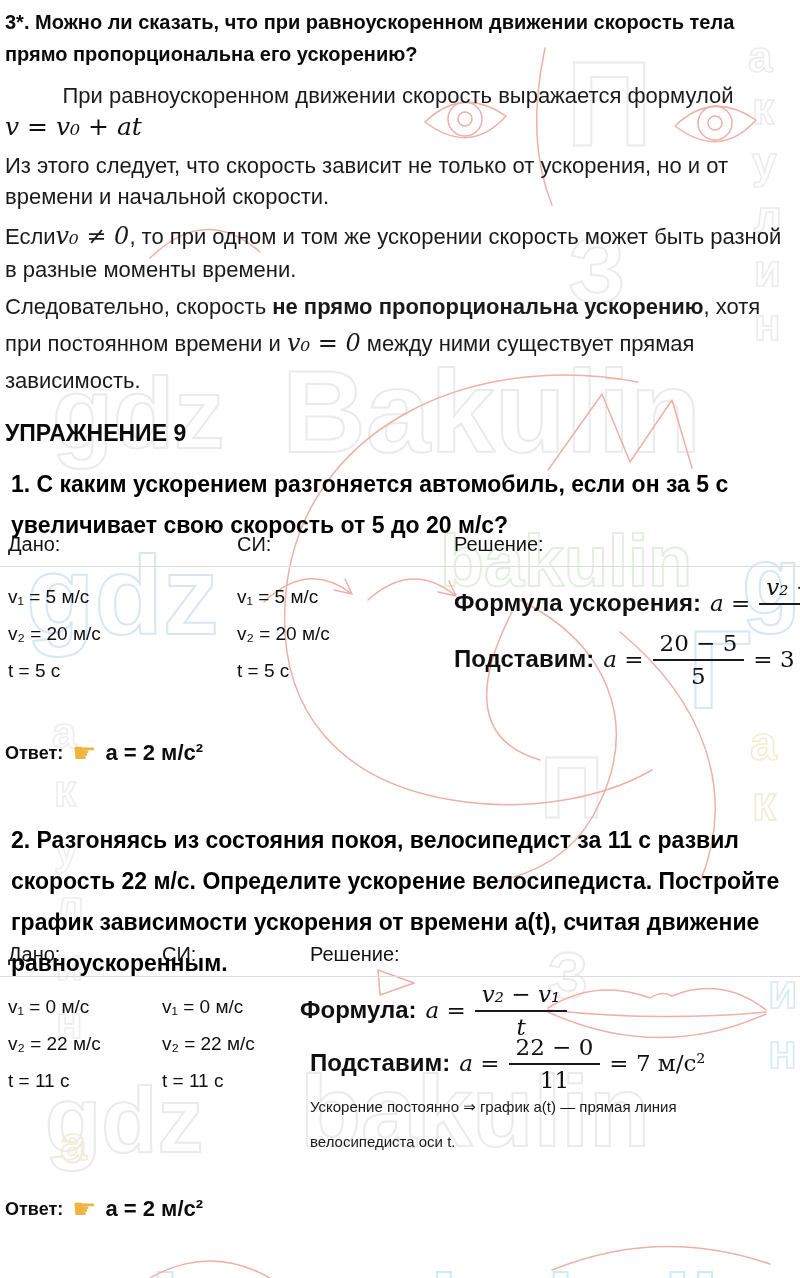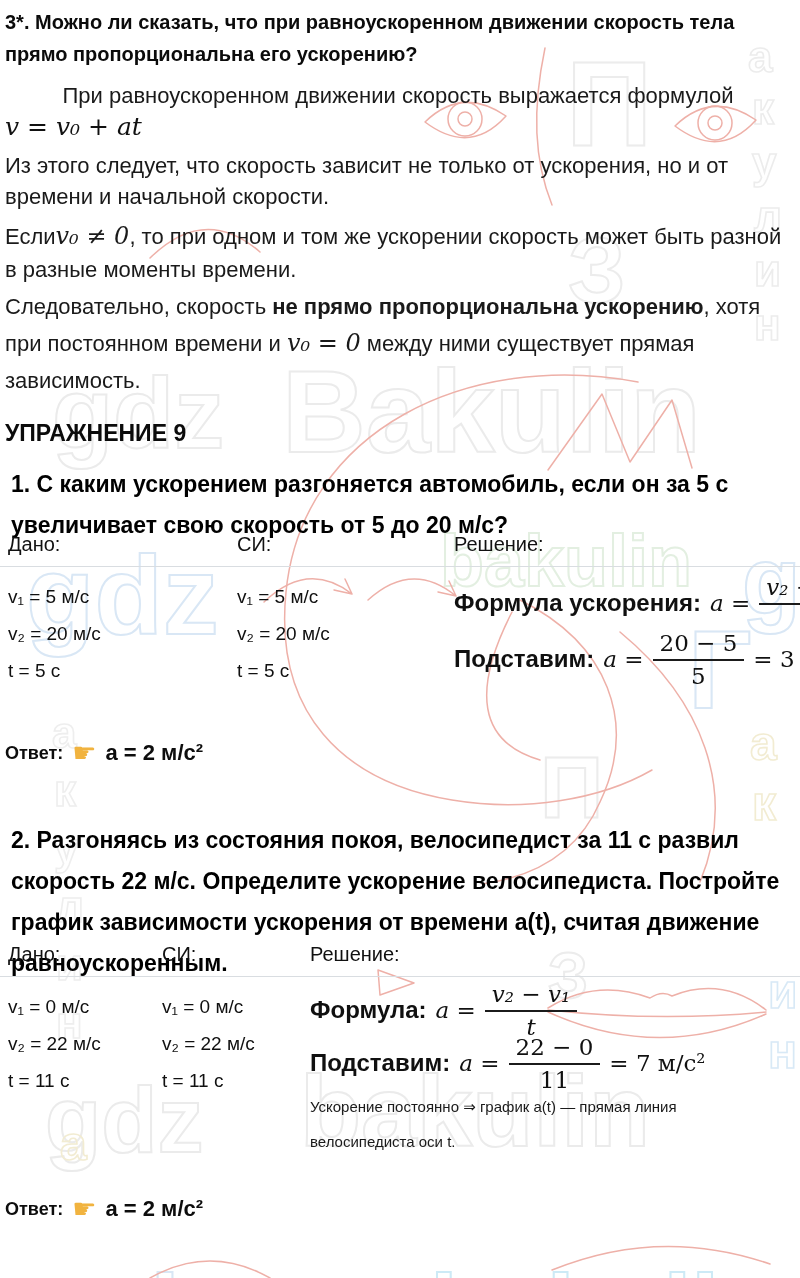--- a/index.html
+++ b/index.html
@@ -200,21 +200,21 @@
       <div>v₁ = 0 м/с</div>
       <div>v₂ = 22 м/с</div>
       <div>t = 11 с</div>
     </div>
     <div class="abs vals" style="left:162px;top:988px">
       <div>v₁ = 0 м/с</div>
       <div>v₂ = 22 м/с</div>
       <div>t = 11 с</div>
     </div>
 
-    <div class="abs solrow" style="left:310px;top:980px;height:60px">
+    <div class="abs solrow" style="left:300px;top:980px;height:60px">
       <span class="sol-label">Формула:</span>
       <span class="math">a =</span>
       <span class="frac math">
           <span class="num">v₂ − v₁</span>
           <span class="den">t</span>
         </span>
     </div>
 
     <div class="abs solrow" style="left:310px;top:1032px;height:62px">
       <span class="sol-label">Подставим:</span>

